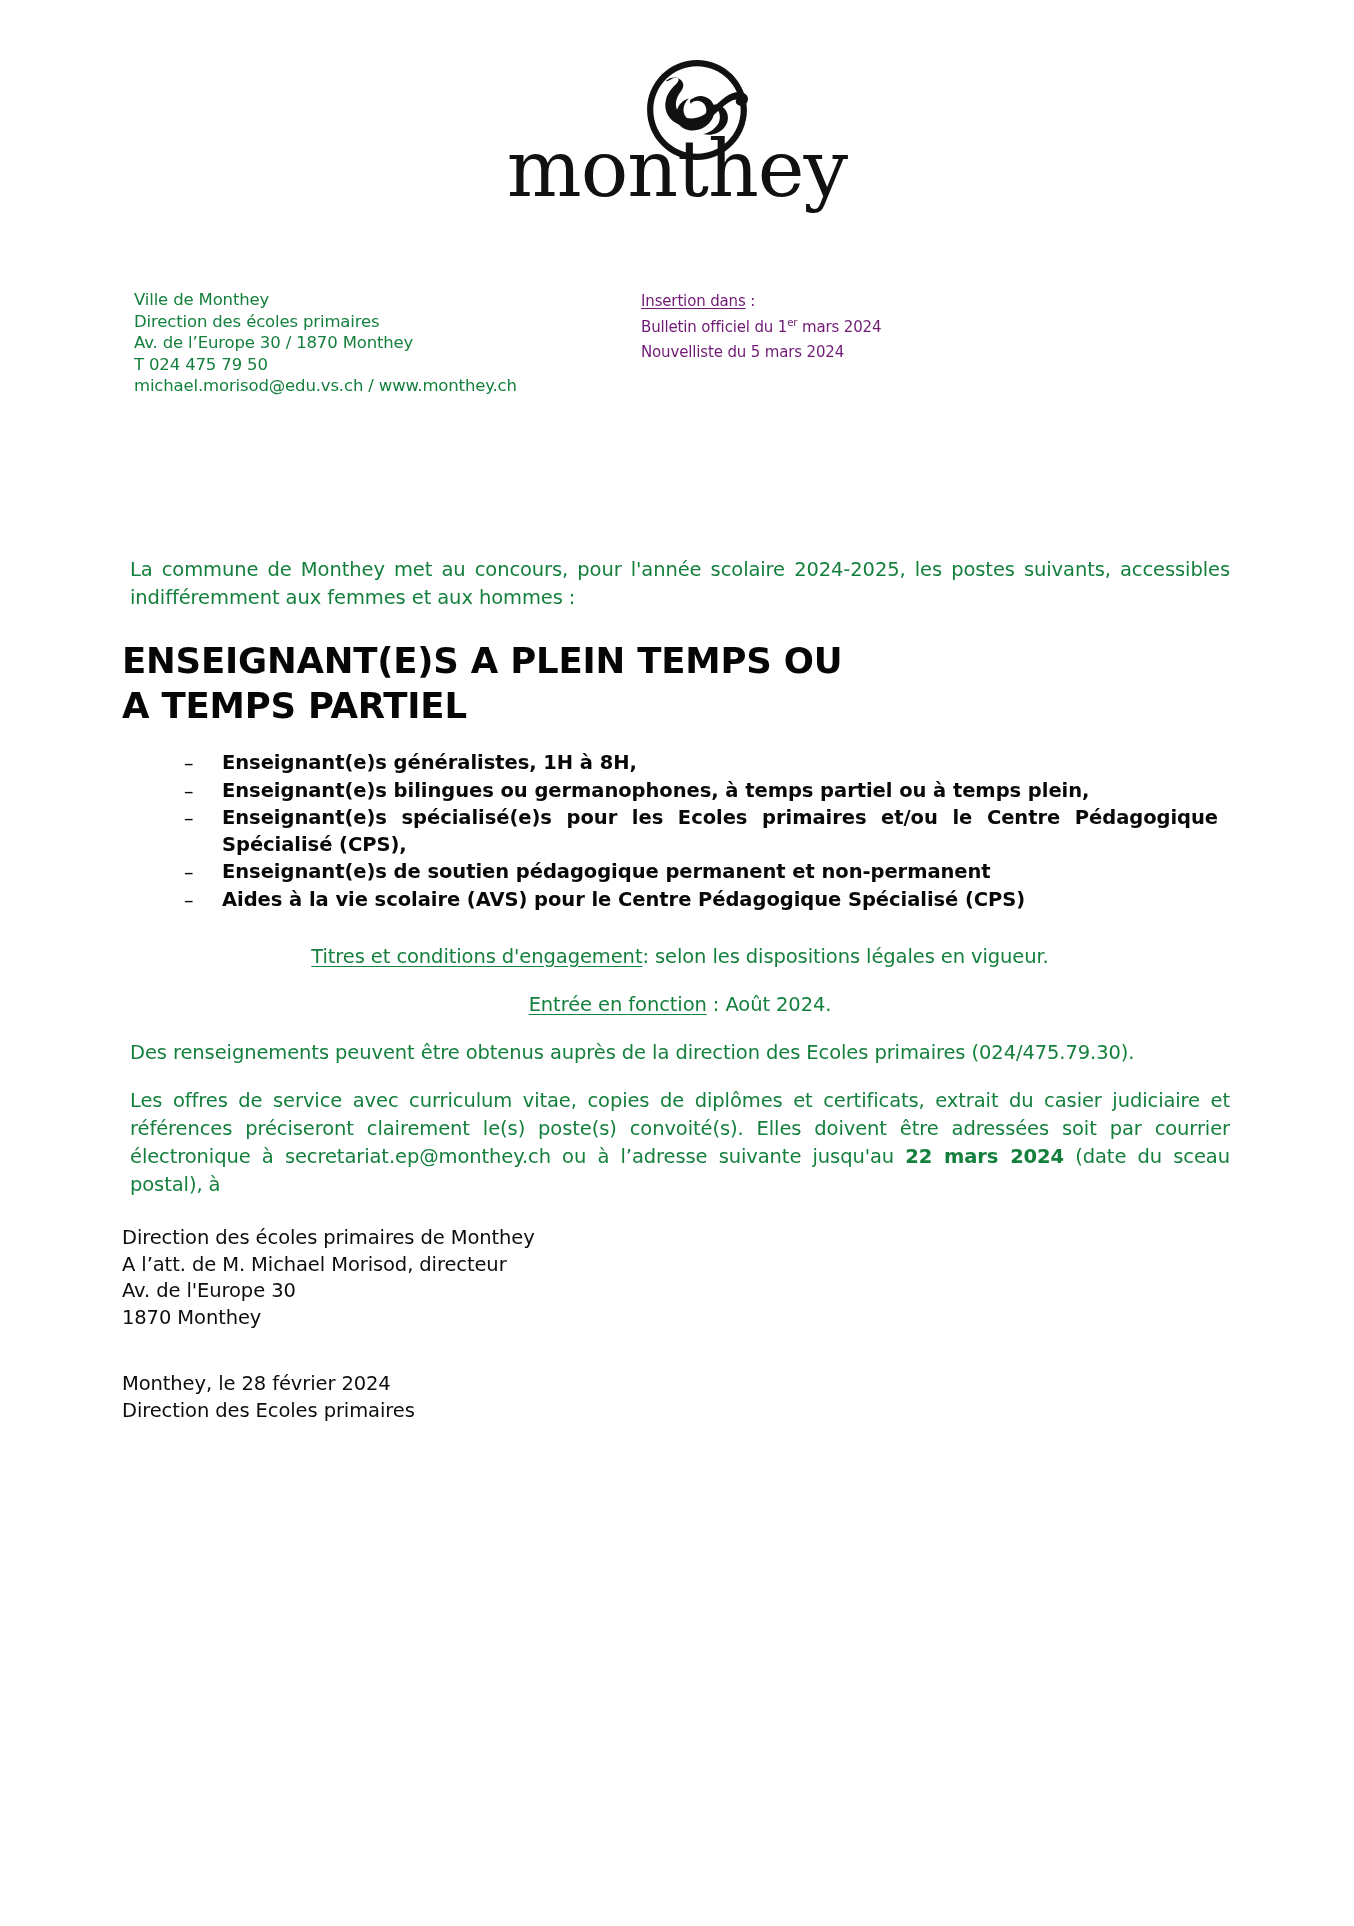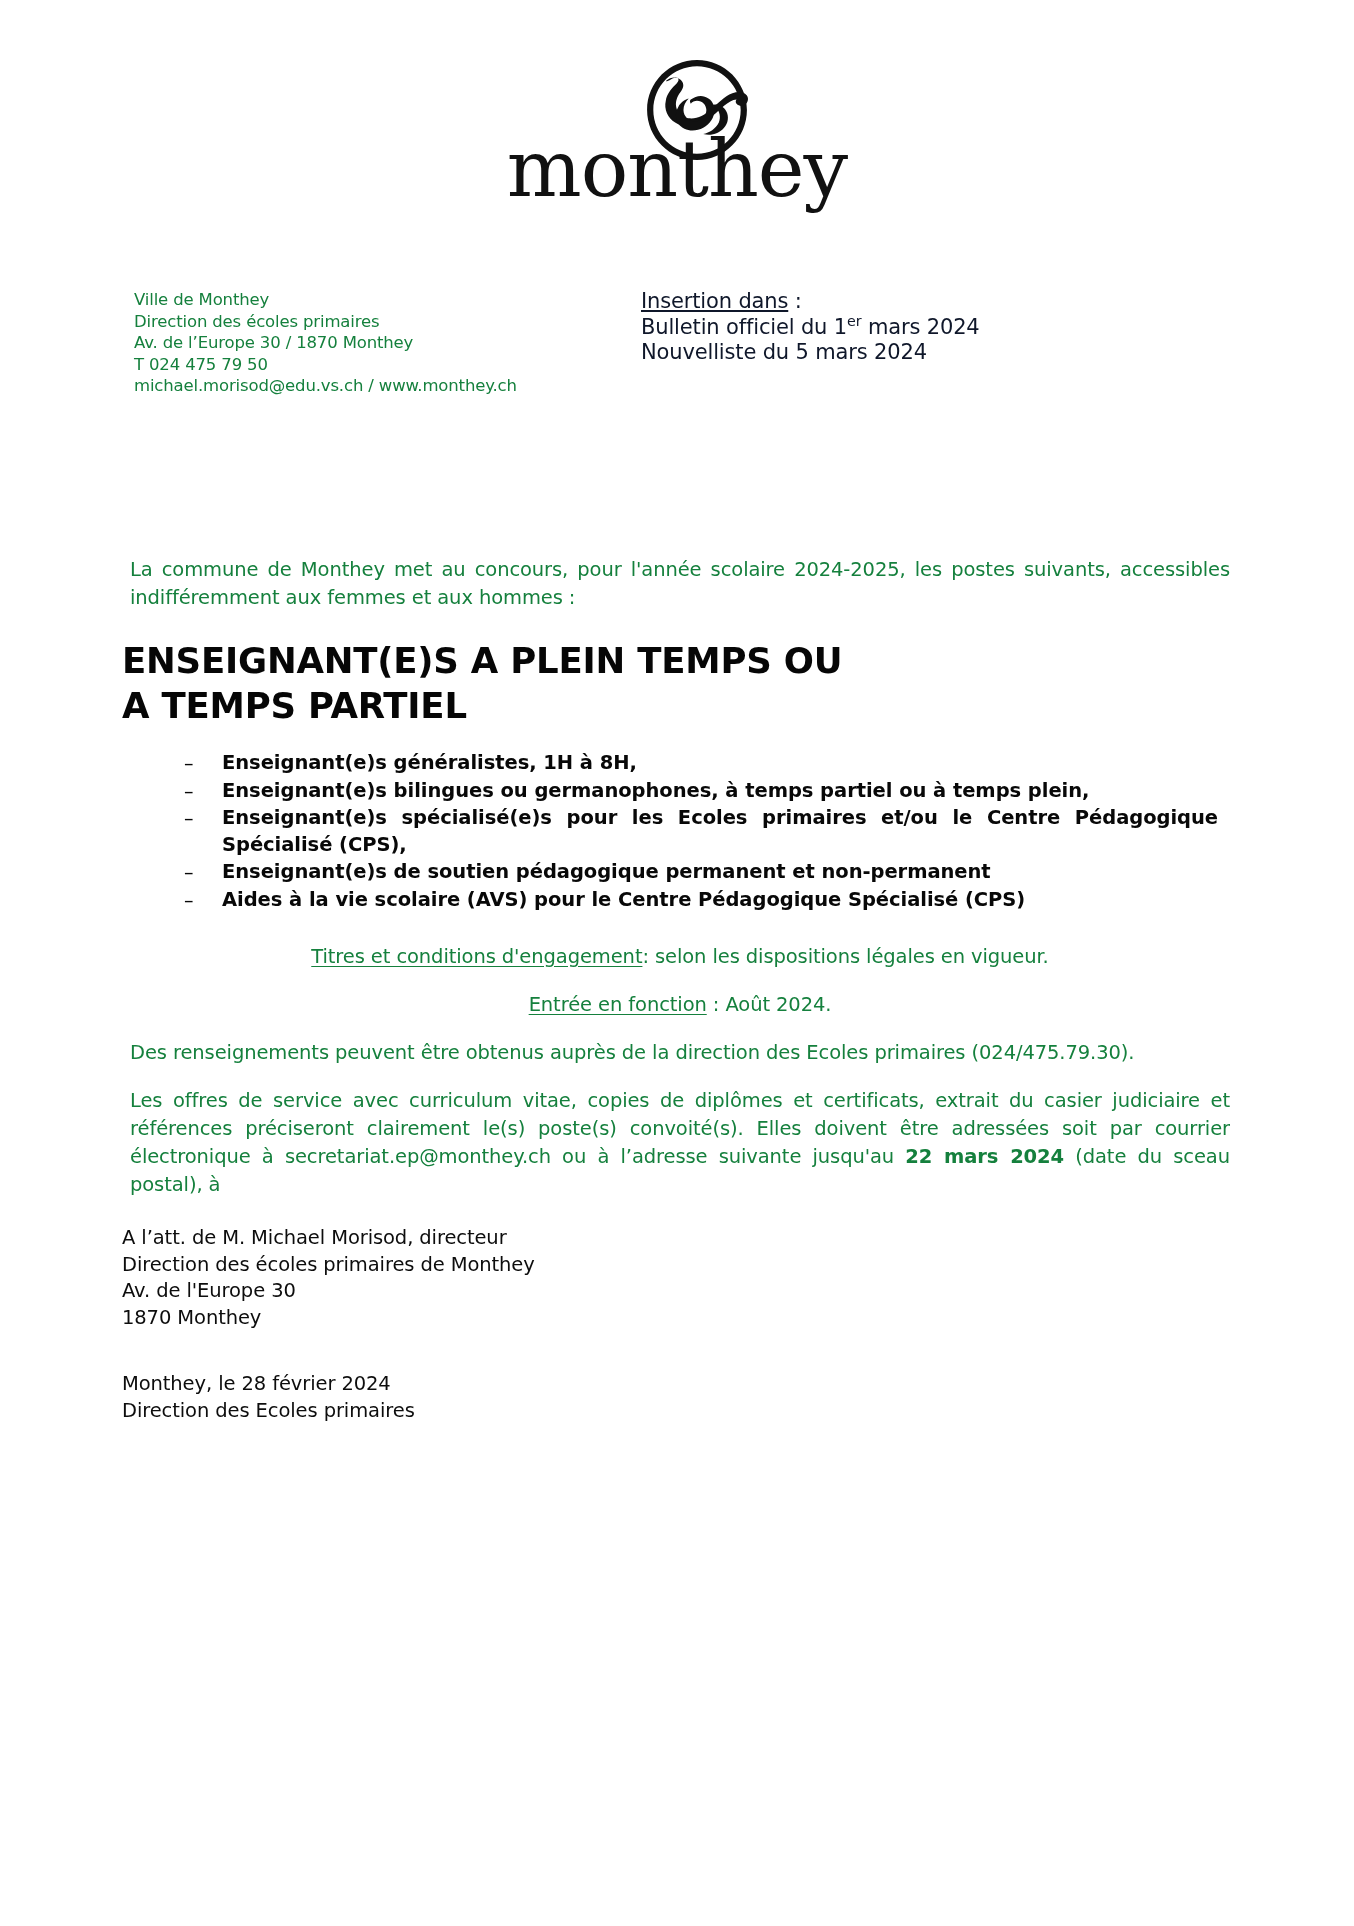--- a/index.html
+++ b/index.html
@@ -72,24 +72,24 @@
     font-size: 16.5px;
     line-height: 21.5px;
     letter-spacing: -0.15px;
     color: #15803d;
     margin-top: 10px;
   }
   .hdr-right {
     position: absolute;
     left: 641px;
     top: 10px;
-    font-size: 21px;
+    font-size: 15px;
     line-height: 25.5px;
     letter-spacing: -0.15px;
-    color: #0f172a;
+    color: #701a75;
   }
   .u { text-decoration: underline; text-underline-offset: 2px; }
   sup { font-size: 0.68em; vertical-align: super; line-height: 0; }
 
   
   .content {
     position: absolute;
     left: 122px;
     top: 556px;
     width: 1108px;
@@ -222,22 +222,22 @@
 
     <p class="para nojust"><span class="lbl-u">Titres et conditions d'engagement</span><span>: selon les dispositions légales en vigueur.</span></p>
 
     <p class="para nojust"><span class="lbl-u">Entrée en fonction</span><span> : Août 2024.</span></p>
 
     <p class="para">Des renseignements peuvent être obtenus auprès de la direction des Ecoles primaires (024/475.79.30).</p>
 
     <p class="para"><span>Les offres de service avec curriculum vitae, copies de diplômes et certificats, extrait du casier judiciaire et références préciseront clairement le(s) poste(s) convoité(s). Elles doivent être adressées soit par courrier électronique à secretariat.ep@monthey.ch ou à l’adresse suivante jusqu'au </span><b class="bold">22 mars 2024</b><span> (date du sceau postal), à</span></p>
 
     <div class="addr-block">
+      <div>Direction des écoles primaires de Monthey</div>
       <div>A l’att. de M. Michael Morisod, directeur</div>
-      <div>Direction des écoles primaires de Monthey</div>
       <div>Av. de l'Europe 30</div>
       <div>1870 Monthey</div>
     </div>
 
     <div class="sign-block">
       <div>Monthey, le 28 février 2024</div>
       <div>Direction des Ecoles primaires</div>
     </div>
 
   </div>

